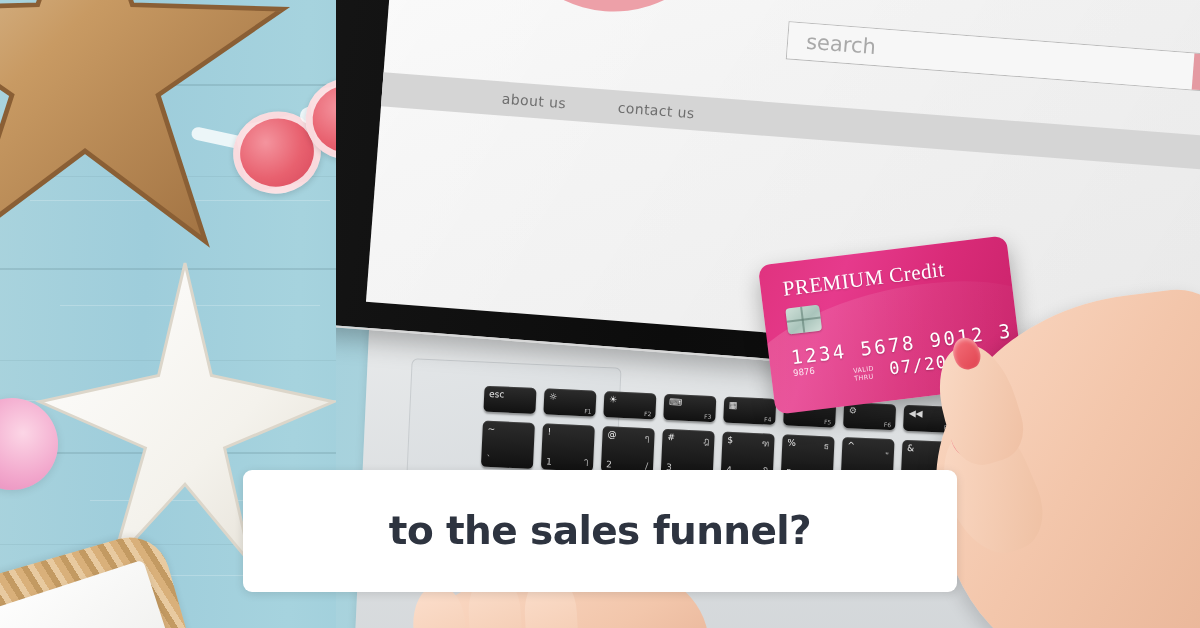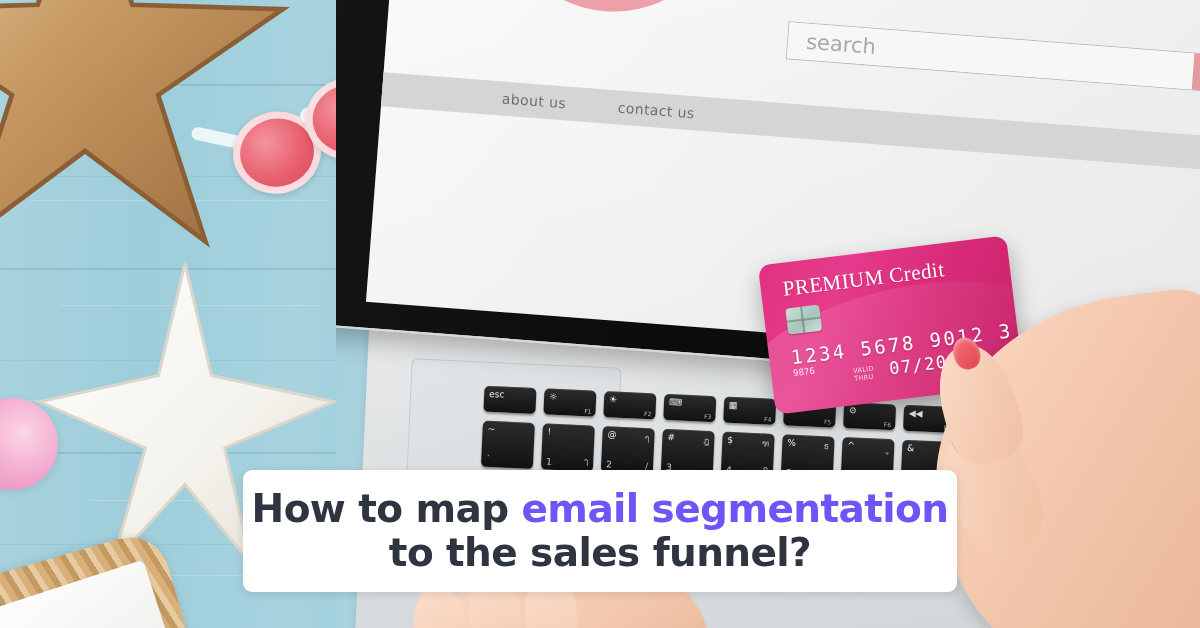--- a/index.html
+++ b/index.html
@@ -439,19 +439,16 @@
 
     <div class="hand-b">
       <div class="fb" style="left:6px;   top:10px;"></div>
       <div class="fb" style="left:62px;  top:0px;"></div>
       <div class="fb" style="left:118px; top:4px;"></div>
 
     </div>
   </div>
 
   <div class="title-card">
-    <div class="tline">
-      <span>How to map </span><span class="accent">email segmentation</span>
-    </div>
     <div class="tline">to the sales funnel?</div>
   </div>
 
 </div>
 
 </body></html>

